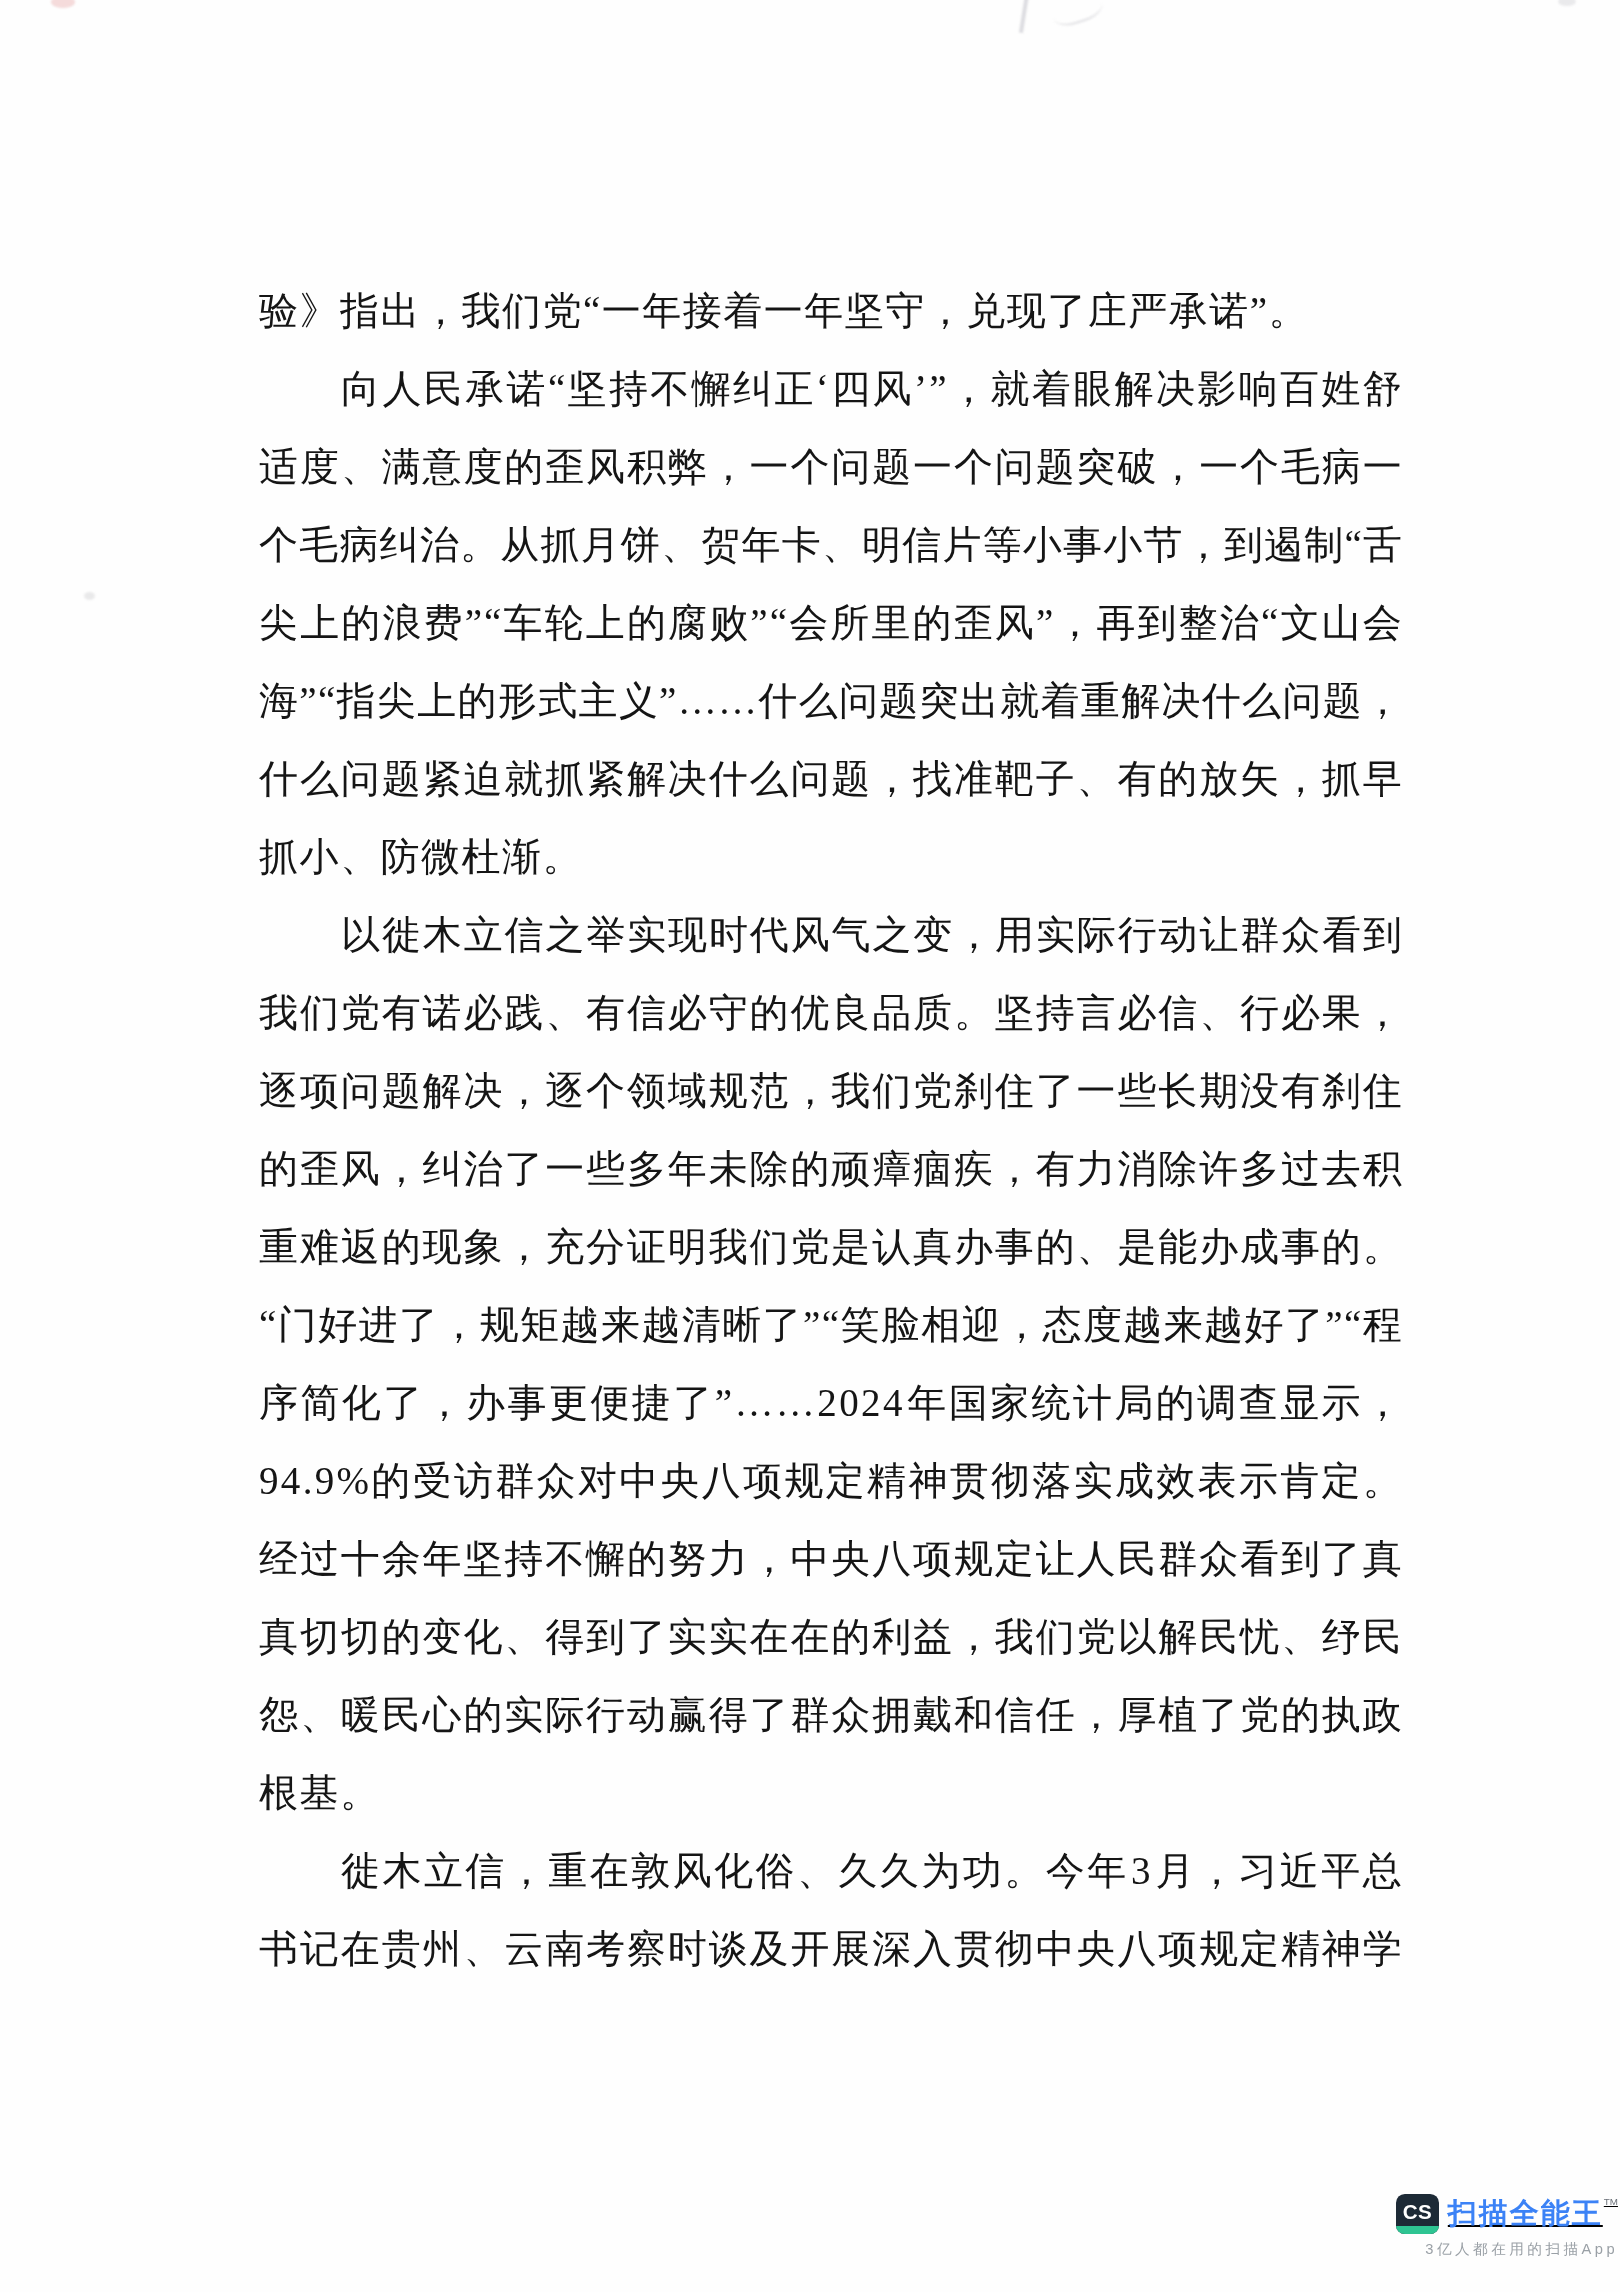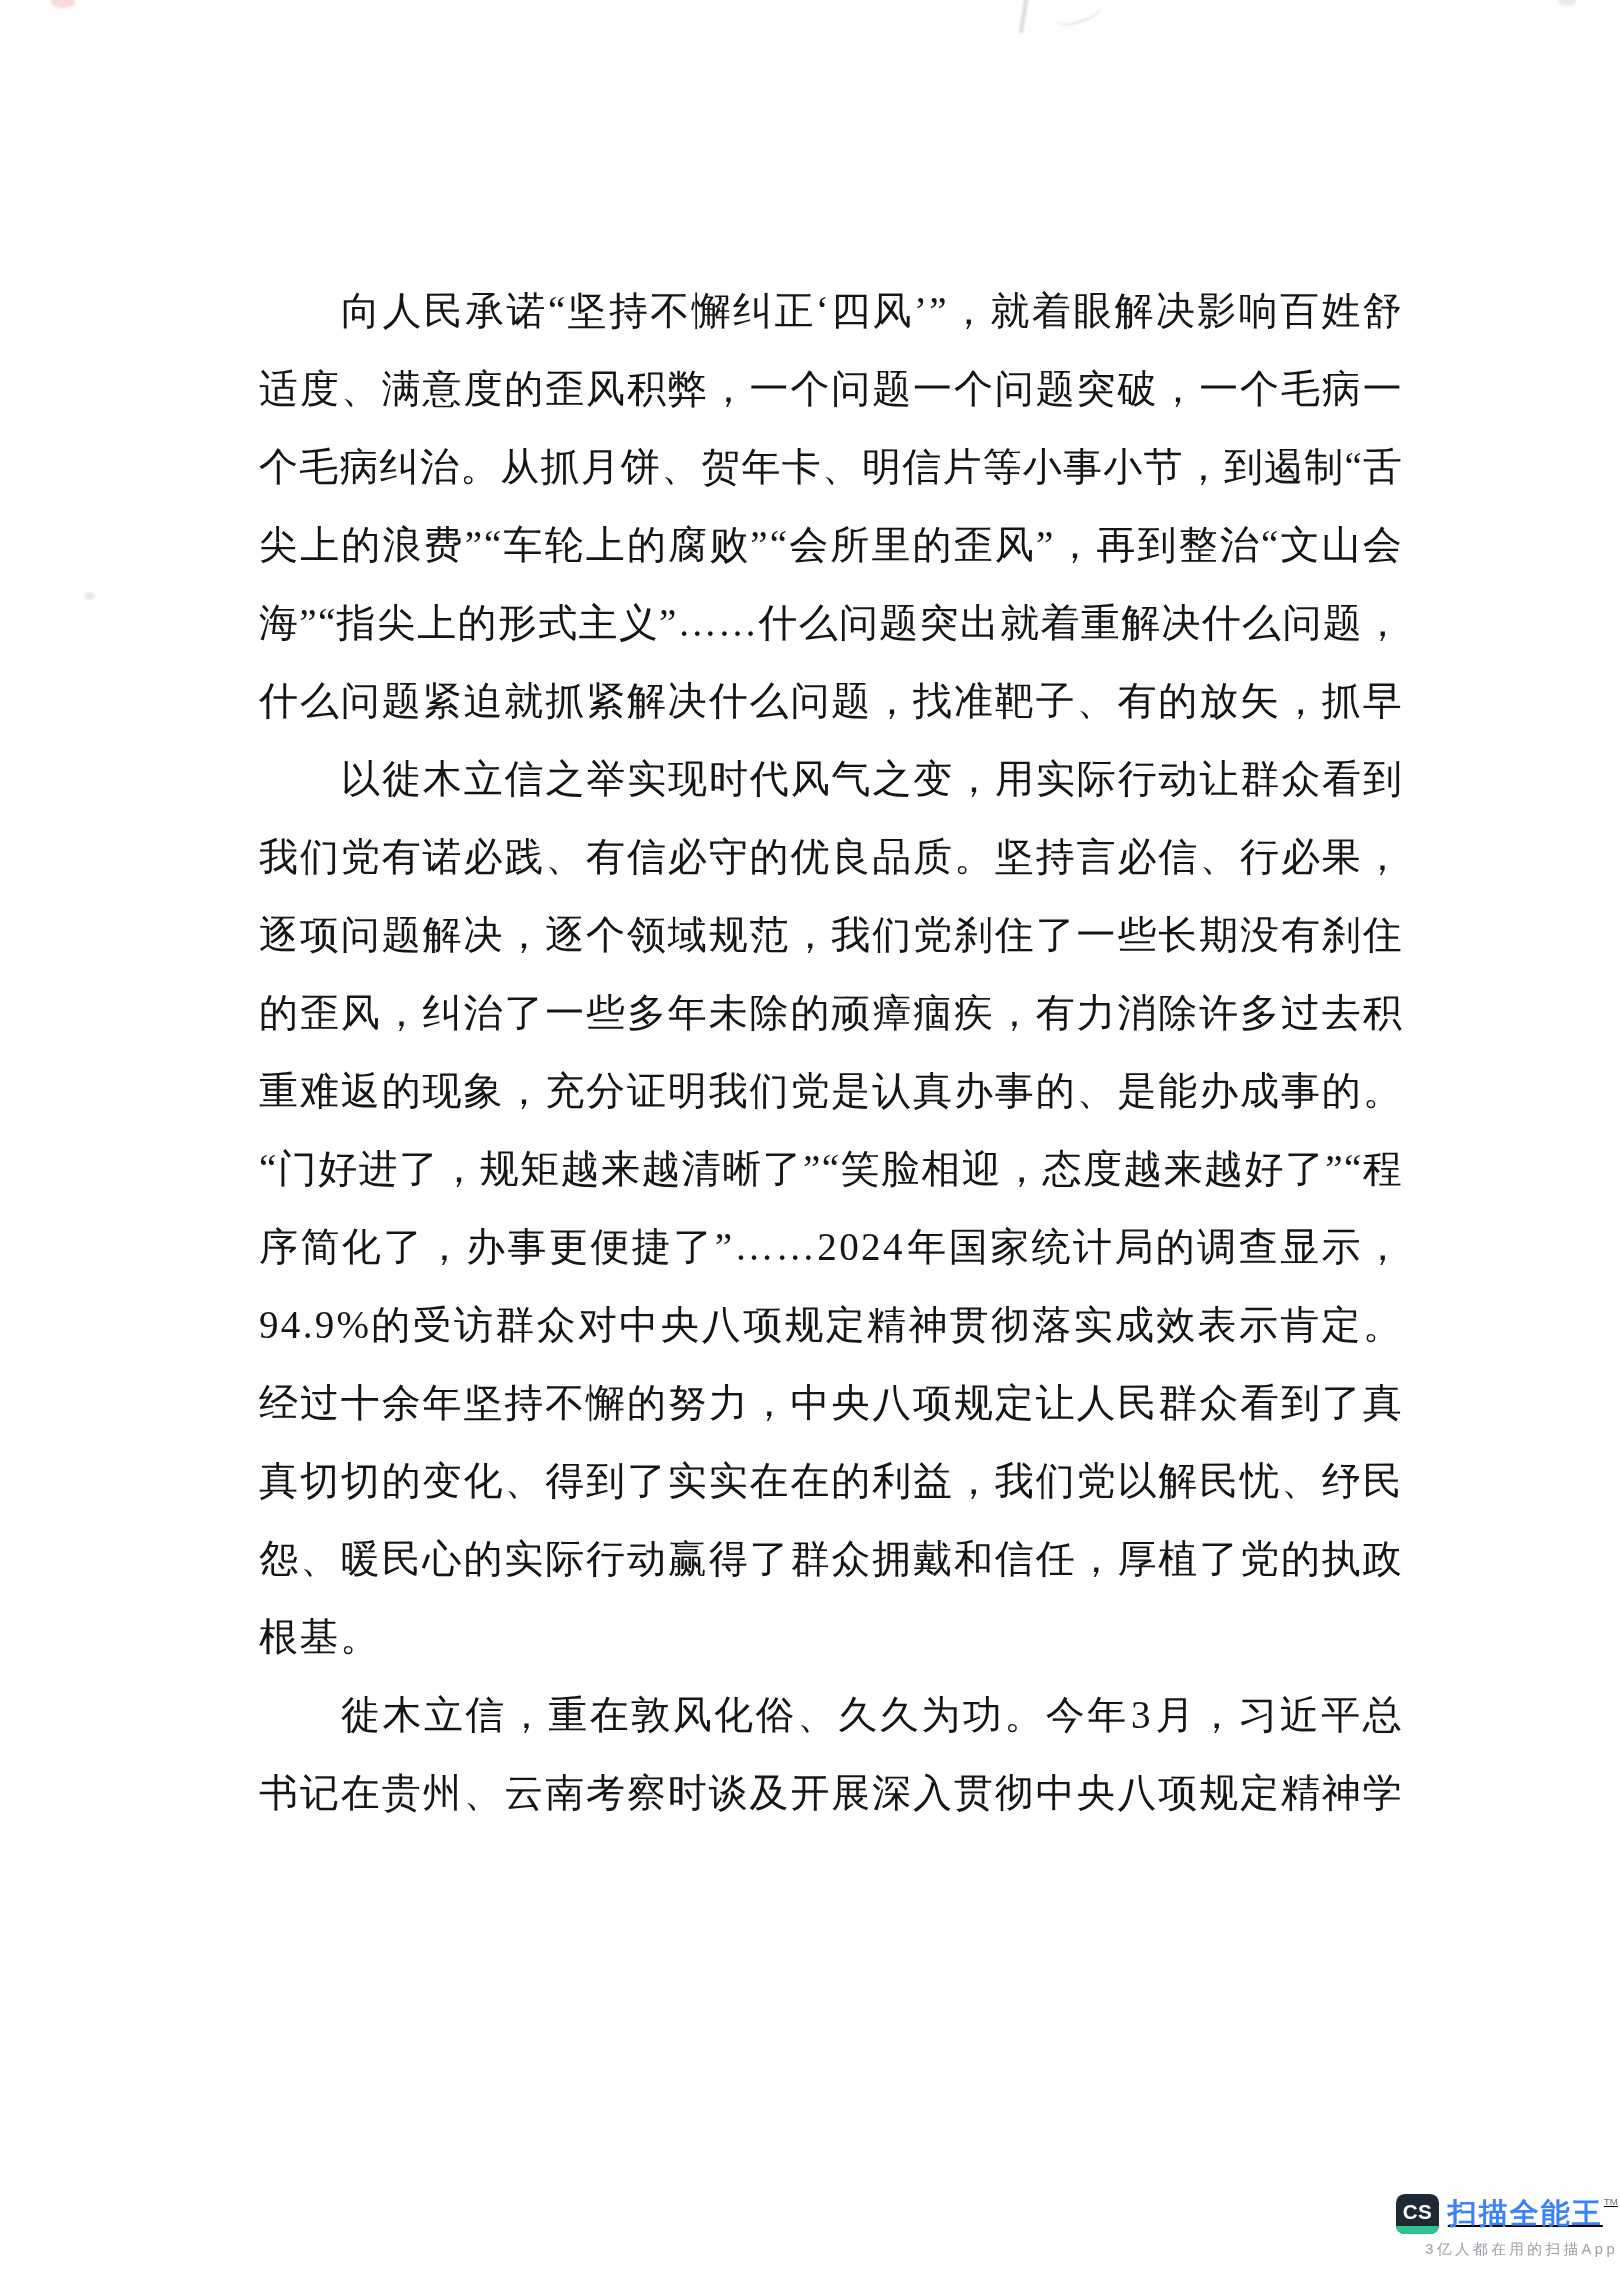--- a/index.html
+++ b/index.html
@@ -89,20 +89,21 @@
 
 <div class="page">
 
   <div class="scan-mark m1"></div>
   <div class="scan-mark m2"></div>
   <div class="scan-mark m3"></div>
   <div class="scan-mark m4"></div>
   <div class="scan-mark m5"></div>
 
   <div class="doc">
+      <div class="line">验》指出，我们党“一年接着一年坚守，兑现了庄严承诺”。</div>
       <div class="line justify indent">
         <span>向</span>
         <span>人</span>
         <span>民</span>
         <span>承</span>
         <span>诺</span>
         <span>“</span>
         <span>坚</span>
         <span>持</span>
         <span>不</span>
@@ -275,20 +276,21 @@
         <span>子</span>
         <span>、</span>
         <span>有</span>
         <span>的</span>
         <span>放</span>
         <span>矢</span>
         <span>，</span>
         <span>抓</span>
         <span>早</span>
       </div>
+      <div class="line">抓小、防微杜渐。</div>
       <div class="line justify indent">
         <span>以</span>
         <span>徙</span>
         <span>木</span>
         <span>立</span>
         <span>信</span>
         <span>之</span>
         <span>举</span>
         <span>实</span>
         <span>现</span>

